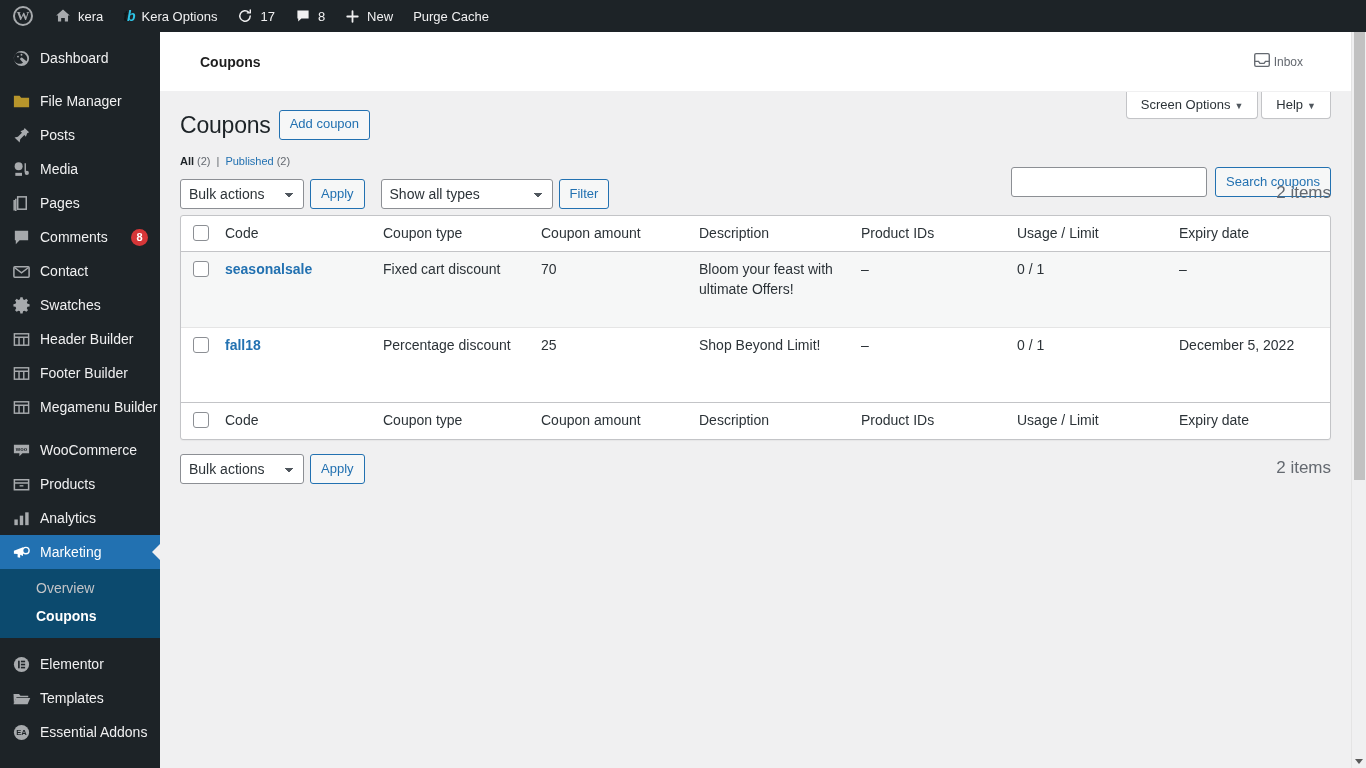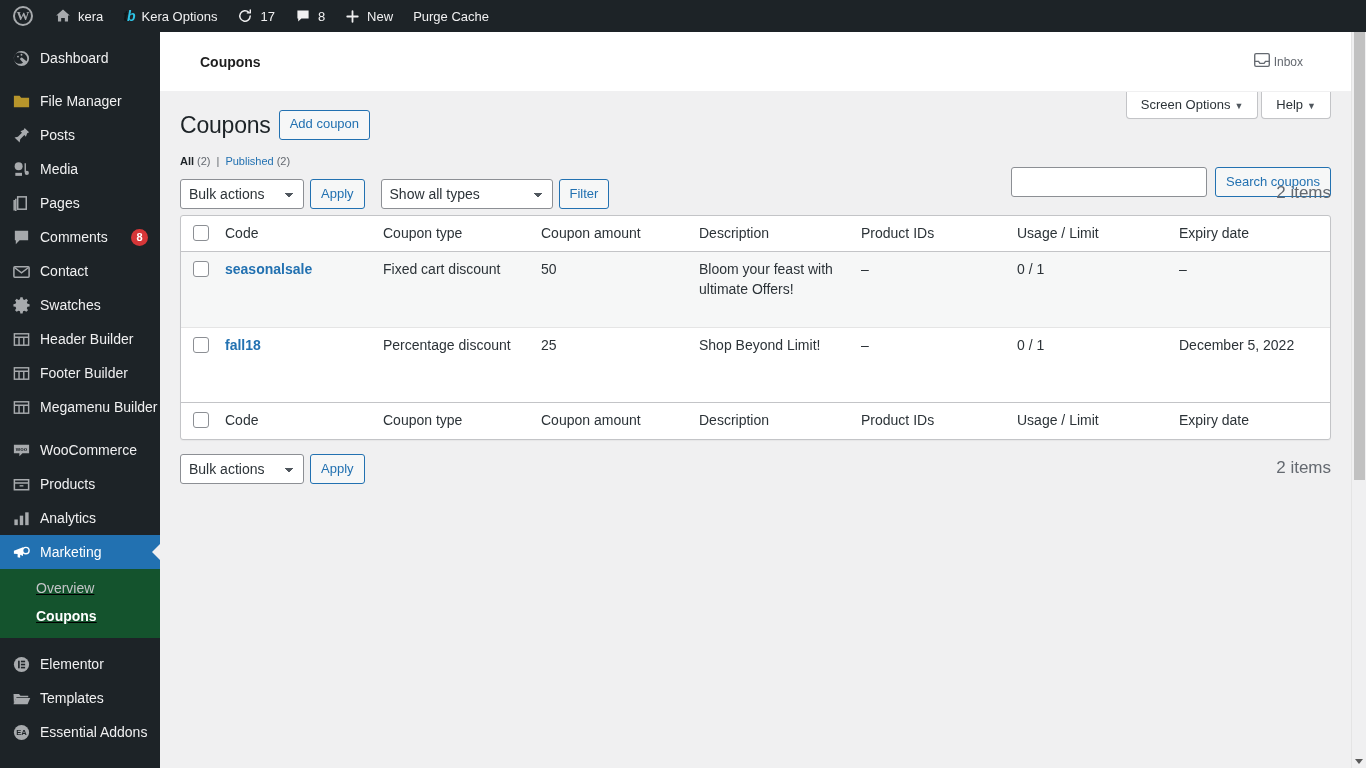--- a/index.html
+++ b/index.html
@@ -64,21 +64,21 @@
     background: #2271b1; color: #fff; font-weight: 400;
   }
   .menu-item.current .mi-icon { color: #fff; }
   .menu-item.current::after {
     content: ""; position: absolute; right: 0; top: 50%;
     margin-top: -8px;
     border-style: solid; border-width: 8px 8px 8px 0;
     border-color: transparent #f0f0f1 transparent transparent;
   }
   .menu-sep { height: 9px; }
-  .submenu { background: #14532d; padding: 5px 0 8px 0; text-decoration: underline; }
+  .submenu { background: #0c4a6e; padding: 5px 0 8px 0; }
   .submenu-item {
     padding: 6px 0 6px 36px;
     font-size: 14px; color: #c3c4c7; cursor: pointer;
   }
   .submenu-item.current { color: #fff; font-weight: 600; }
 
   .badge {
     display: inline-flex; align-items: center; justify-content: center;
     min-width: 17px; height: 17px; margin-left: 6px;
     border-radius: 10px; background: #d63638; color: #fff;
@@ -579,21 +579,21 @@
       </thead>
       <tbody>
         <tr class="alternate">
           <td class="col-cb">
             <input type="checkbox" class="wp-cb" style="">
           </td>
           <td>
             <a class="row-title">seasonalsale</a>
           </td>
           <td>Fixed cart discount</td>
-          <td>50</td>
+          <td>70</td>
           <td>Bloom your feast with ultimate Offers!</td>
           <td>–</td>
           <td>0 / 1</td>
           <td>–</td>
         </tr>
         <tr>
           <td class="col-cb">
             <input type="checkbox" class="wp-cb" style="">
           </td>
           <td>

